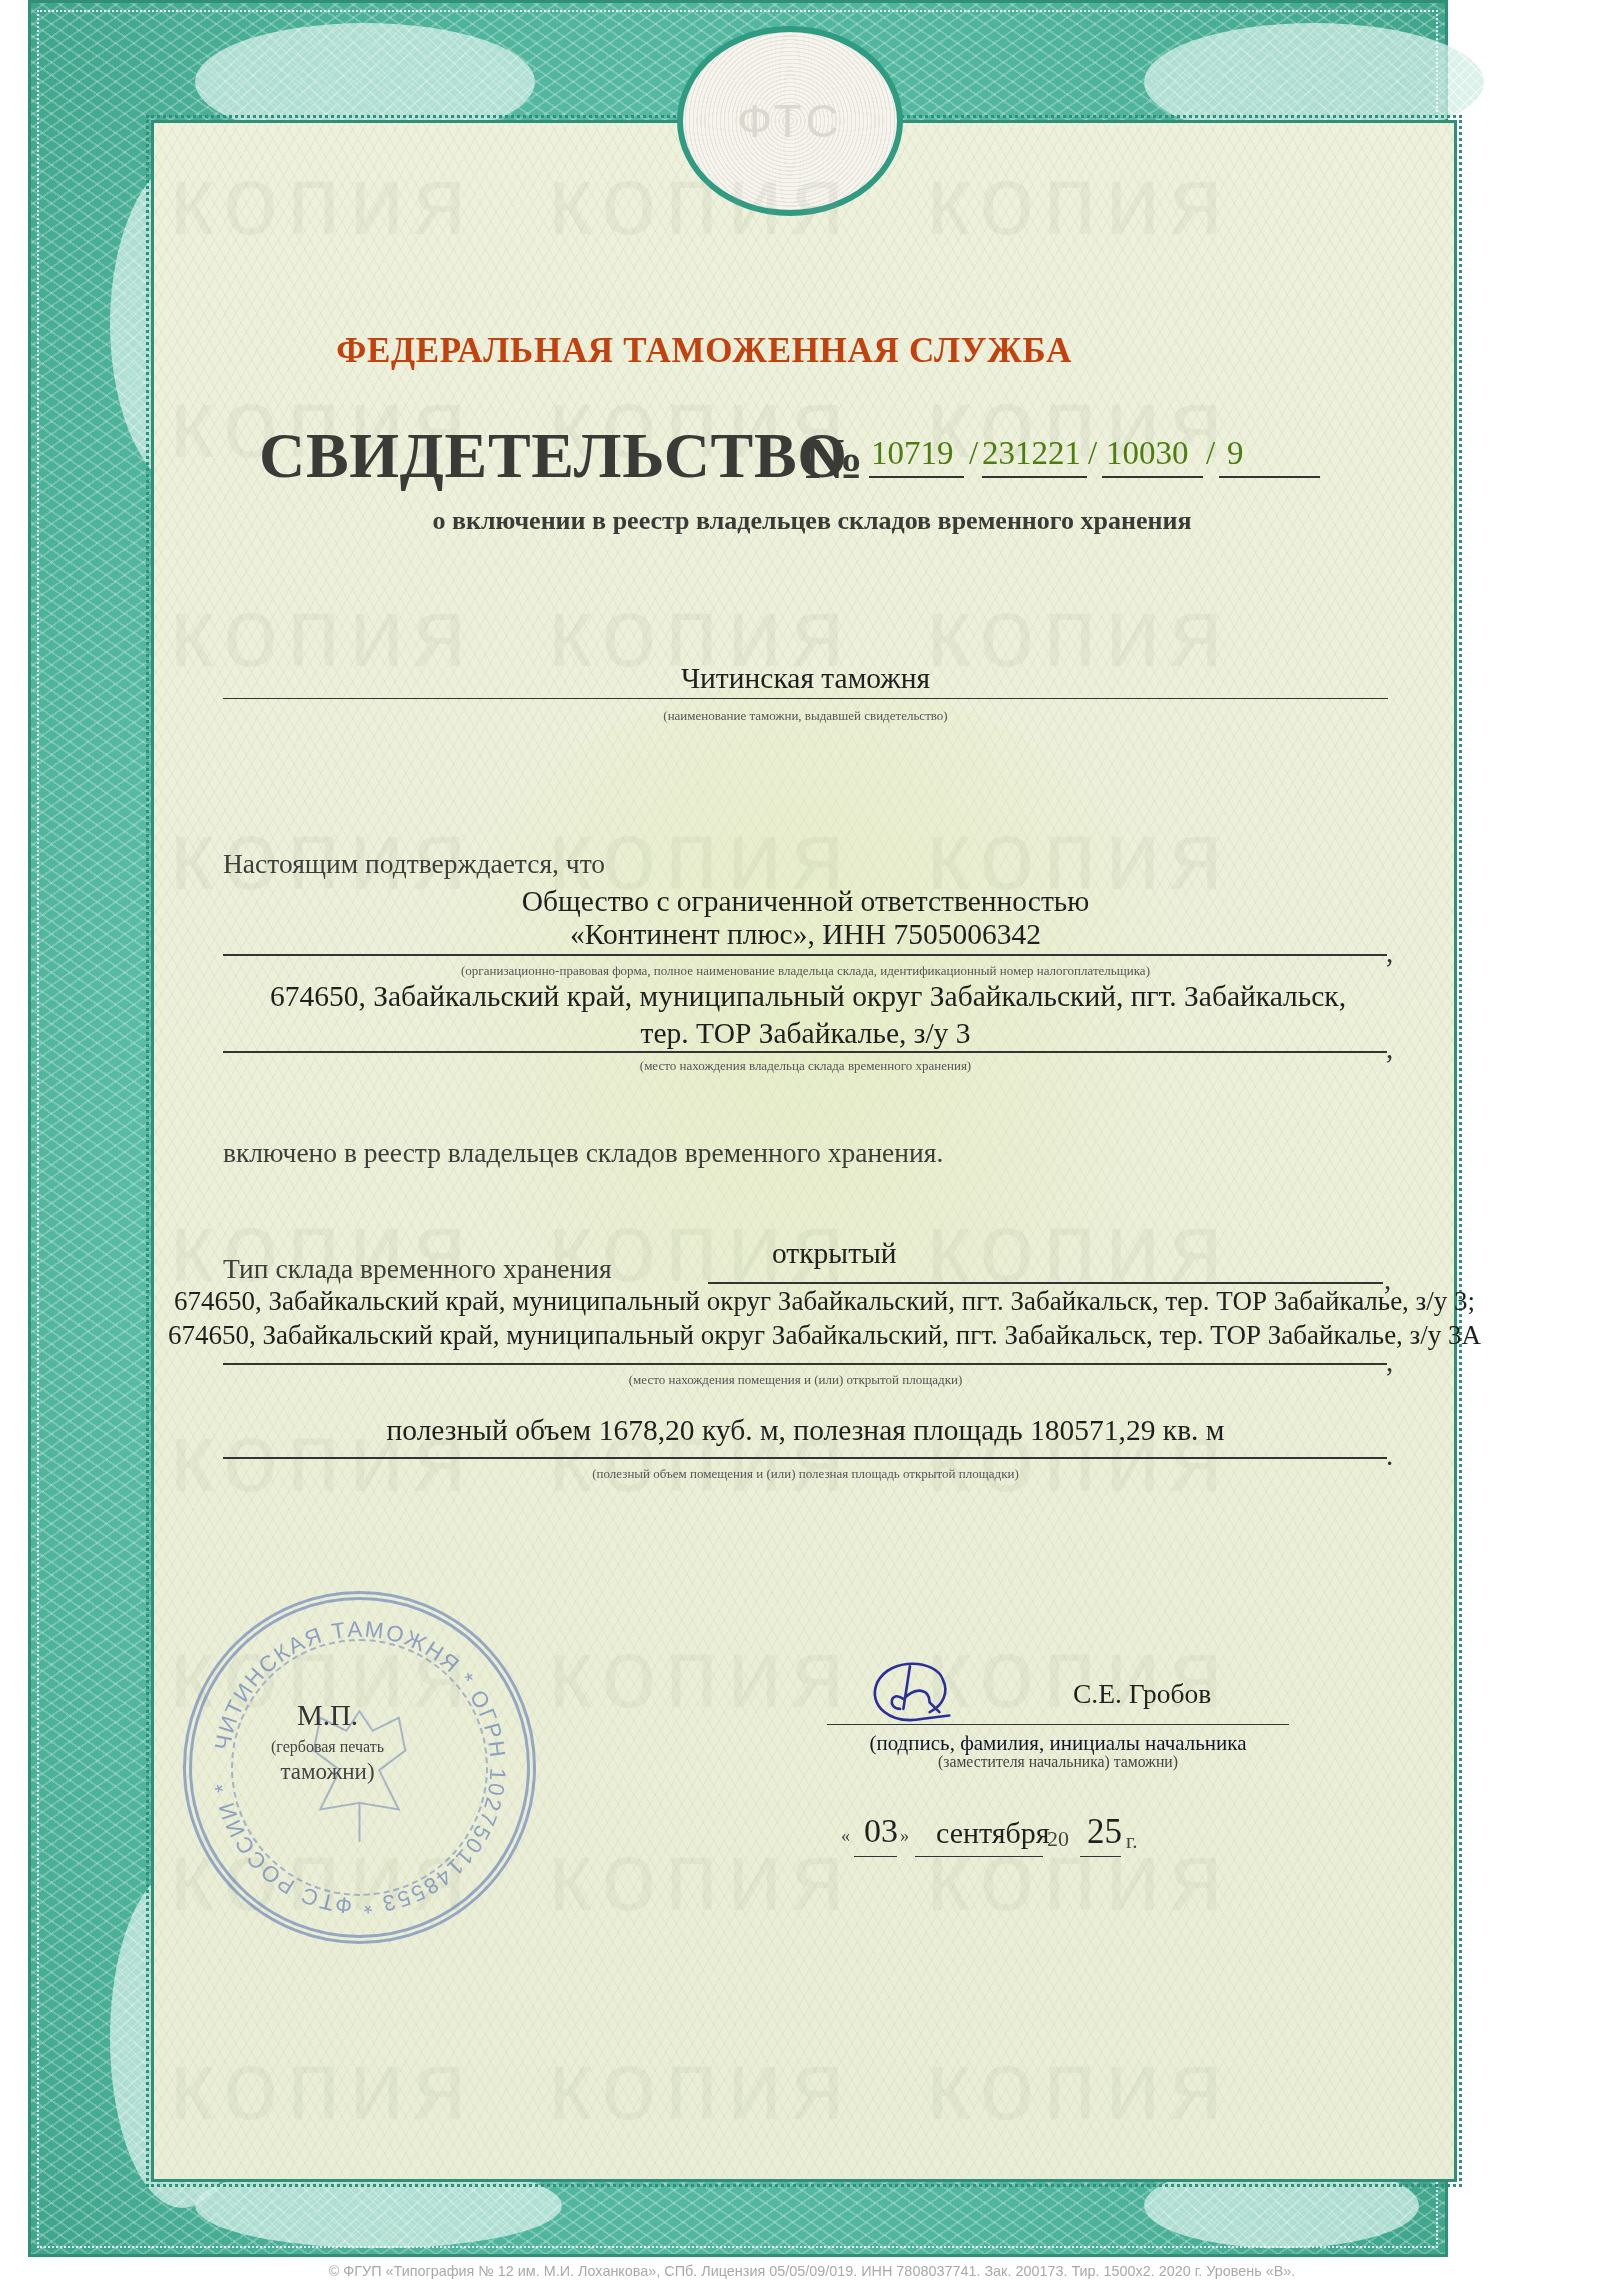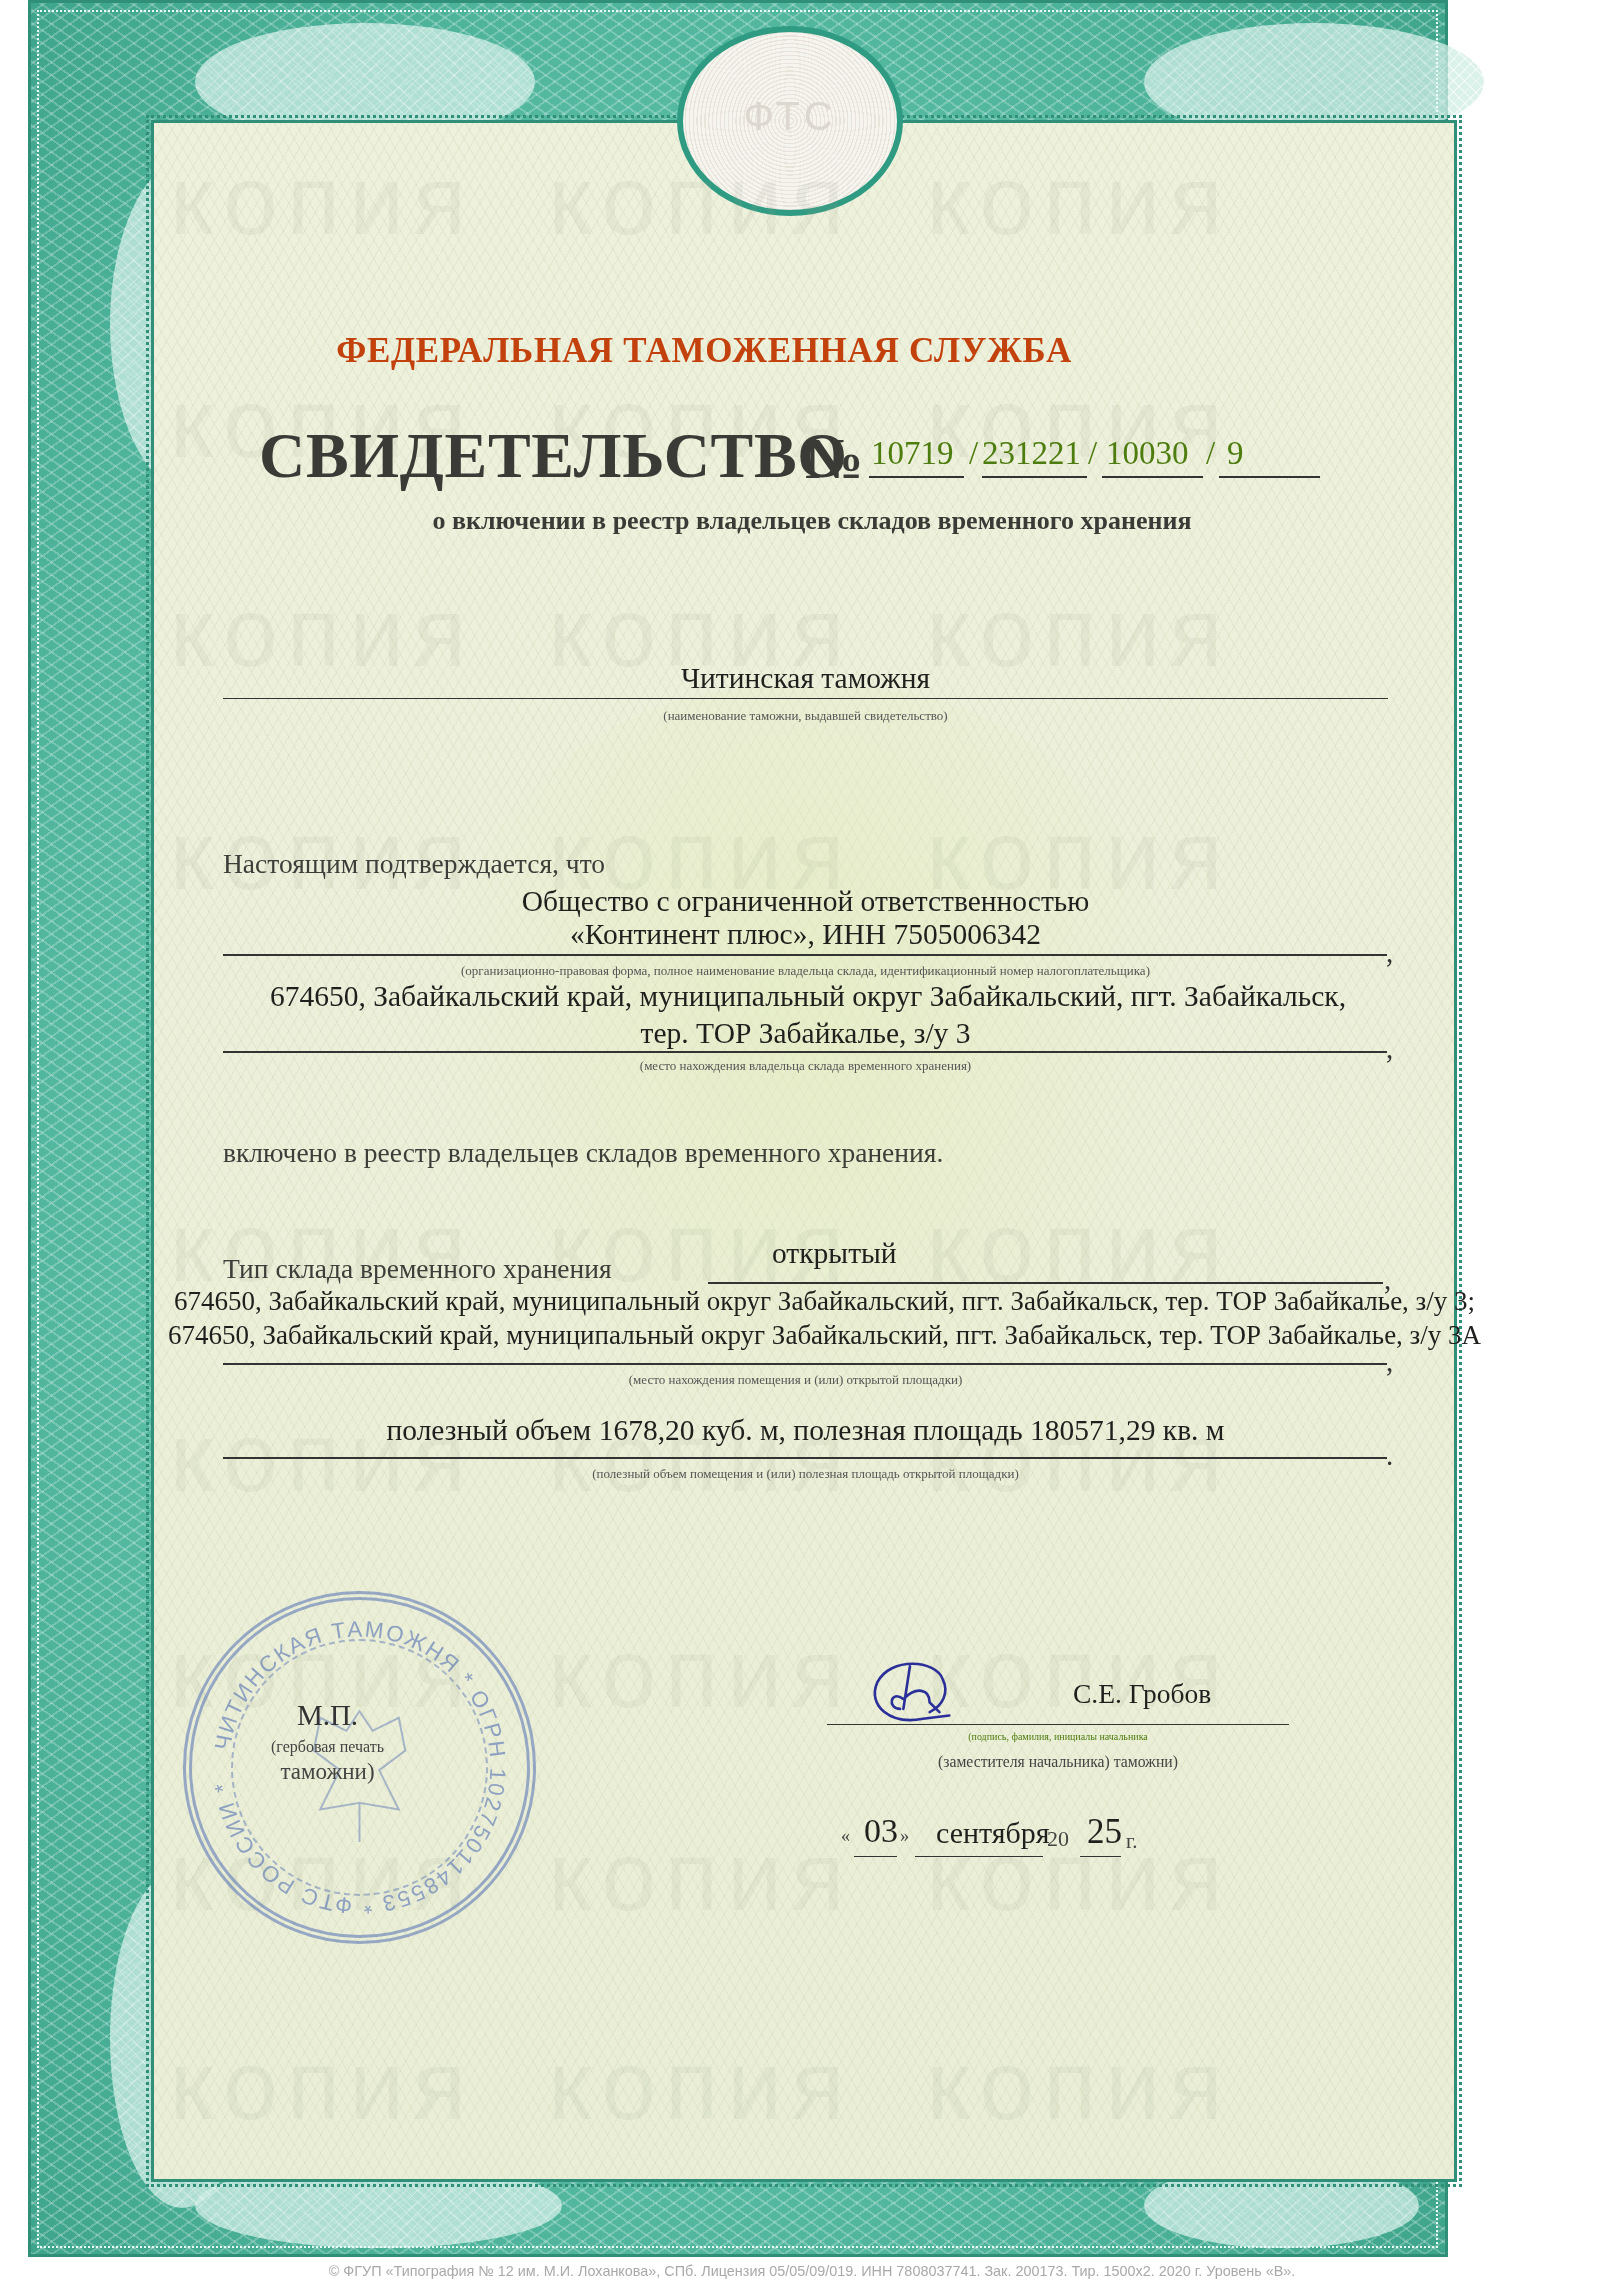--- a/index.html
+++ b/index.html
@@ -47,21 +47,21 @@
   
   .oval {
     position: absolute; left: 677px; top: 26px; width: 226px; height: 190px;
     border-radius: 50%;
     border: 6.5px solid #2f9b82;
     background: repeating-radial-gradient(circle, #f6f4ee 0 2.6px, #e8e4da 2.6px 3.9px);
     box-sizing: border-box;
   }
   .oval-text {
     position: absolute; left: 0; right: 0; top: 62px; text-align: center;
-    font-family: "Liberation Sans", sans-serif; font-size: 40px; color: #dcd8cf;
+    font-family: "Liberation Sans", sans-serif; font-size: 46px; color: #dcd8cf;
     letter-spacing: 3.9px;
   }
   .watermark {
     position: absolute; font-family: "Liberation Sans", sans-serif;
     font-size: 98px; letter-spacing: 9.2px; color: rgba(160,165,140,0.12);
     white-space: nowrap; pointer-events: none;
   }
   .eagle-wm {
     position: absolute; left: 432px; top: 687px; width: 753px; height: 785px;
     border-radius: 45% 45% 40% 40%;
@@ -199,21 +199,21 @@
 </div>
 <div class="abs center" style="left:223px;width:209px;top:1699px;font-size:29px;color:#333;">М.П.</div>
 <div class="abs center" style="left:216px;width:223px;top:1738px;font-size:16px;color:#444;">(гербовая печать</div>
 <div class="abs center" style="left:216px;width:223px;top:1759px;font-size:23px;color:#444;">таможни)</div>
 
 <svg class="sig-svg" width="105" height="79" viewBox="0 0 160 120">
   <path d="M120 40 C 110 10, 40 5, 20 45 C 5 80, 40 110, 90 100 L 130 95 M 60 70 C 40 55, 35 85, 55 85 M 70 20 L 60 85 M 60 70 C 80 50, 100 55, 100 75 L 115 90 M 120 40 C 130 60, 120 80, 100 90" fill="none" stroke="#2b2f9a" stroke-width="4" stroke-linecap="round"></path>
 </svg>
 <div class="abs filled" style="left:1073px;top:1678px;font-size:27.5px;">С.Е. Гробов</div>
 <div class="ul" style="left:827px;top:1724px;width:462px;border-top-width:1.3px;"></div>
-<div class="abs center" style="left:827px;width:462px;top:1731px;font-size:10px;color:#4d7c0f;">(подпись, фамилия, инициалы начальника</div>
+<div class="abs center" style="left:827px;width:462px;top:1731px;font-size:21px;color:#0f172a;">(подпись, фамилия, инициалы начальника</div>
 <div class="abs center" style="left:827px;width:462px;top:1753px;font-size:15.7px;color:#444;">(заместителя начальника) таможни)</div>
 
 <div class="abs" style="left:841px;top:1826px;font-size:18.3px;color:#444;">«</div>
 <div class="abs filled" style="left:864px;top:1812px;font-size:34px;">03</div>
 <div class="ul" style="left:854px;top:1856px;width:43px;border-top-width:1.3px;"></div>
 <div class="abs" style="left:900px;top:1826px;font-size:18.3px;color:#444;">»</div>
 <div class="abs filled" style="left:936px;top:1816px;font-size:30px;">сентября</div>
 <div class="ul" style="left:915px;top:1856px;width:128px;border-top-width:1.3px;"></div>
 <div class="abs" style="left:1047px;top:1826px;font-size:22px;color:#444;">20</div>
 <div class="abs filled" style="left:1087px;top:1812px;font-size:35px;">25</div>

